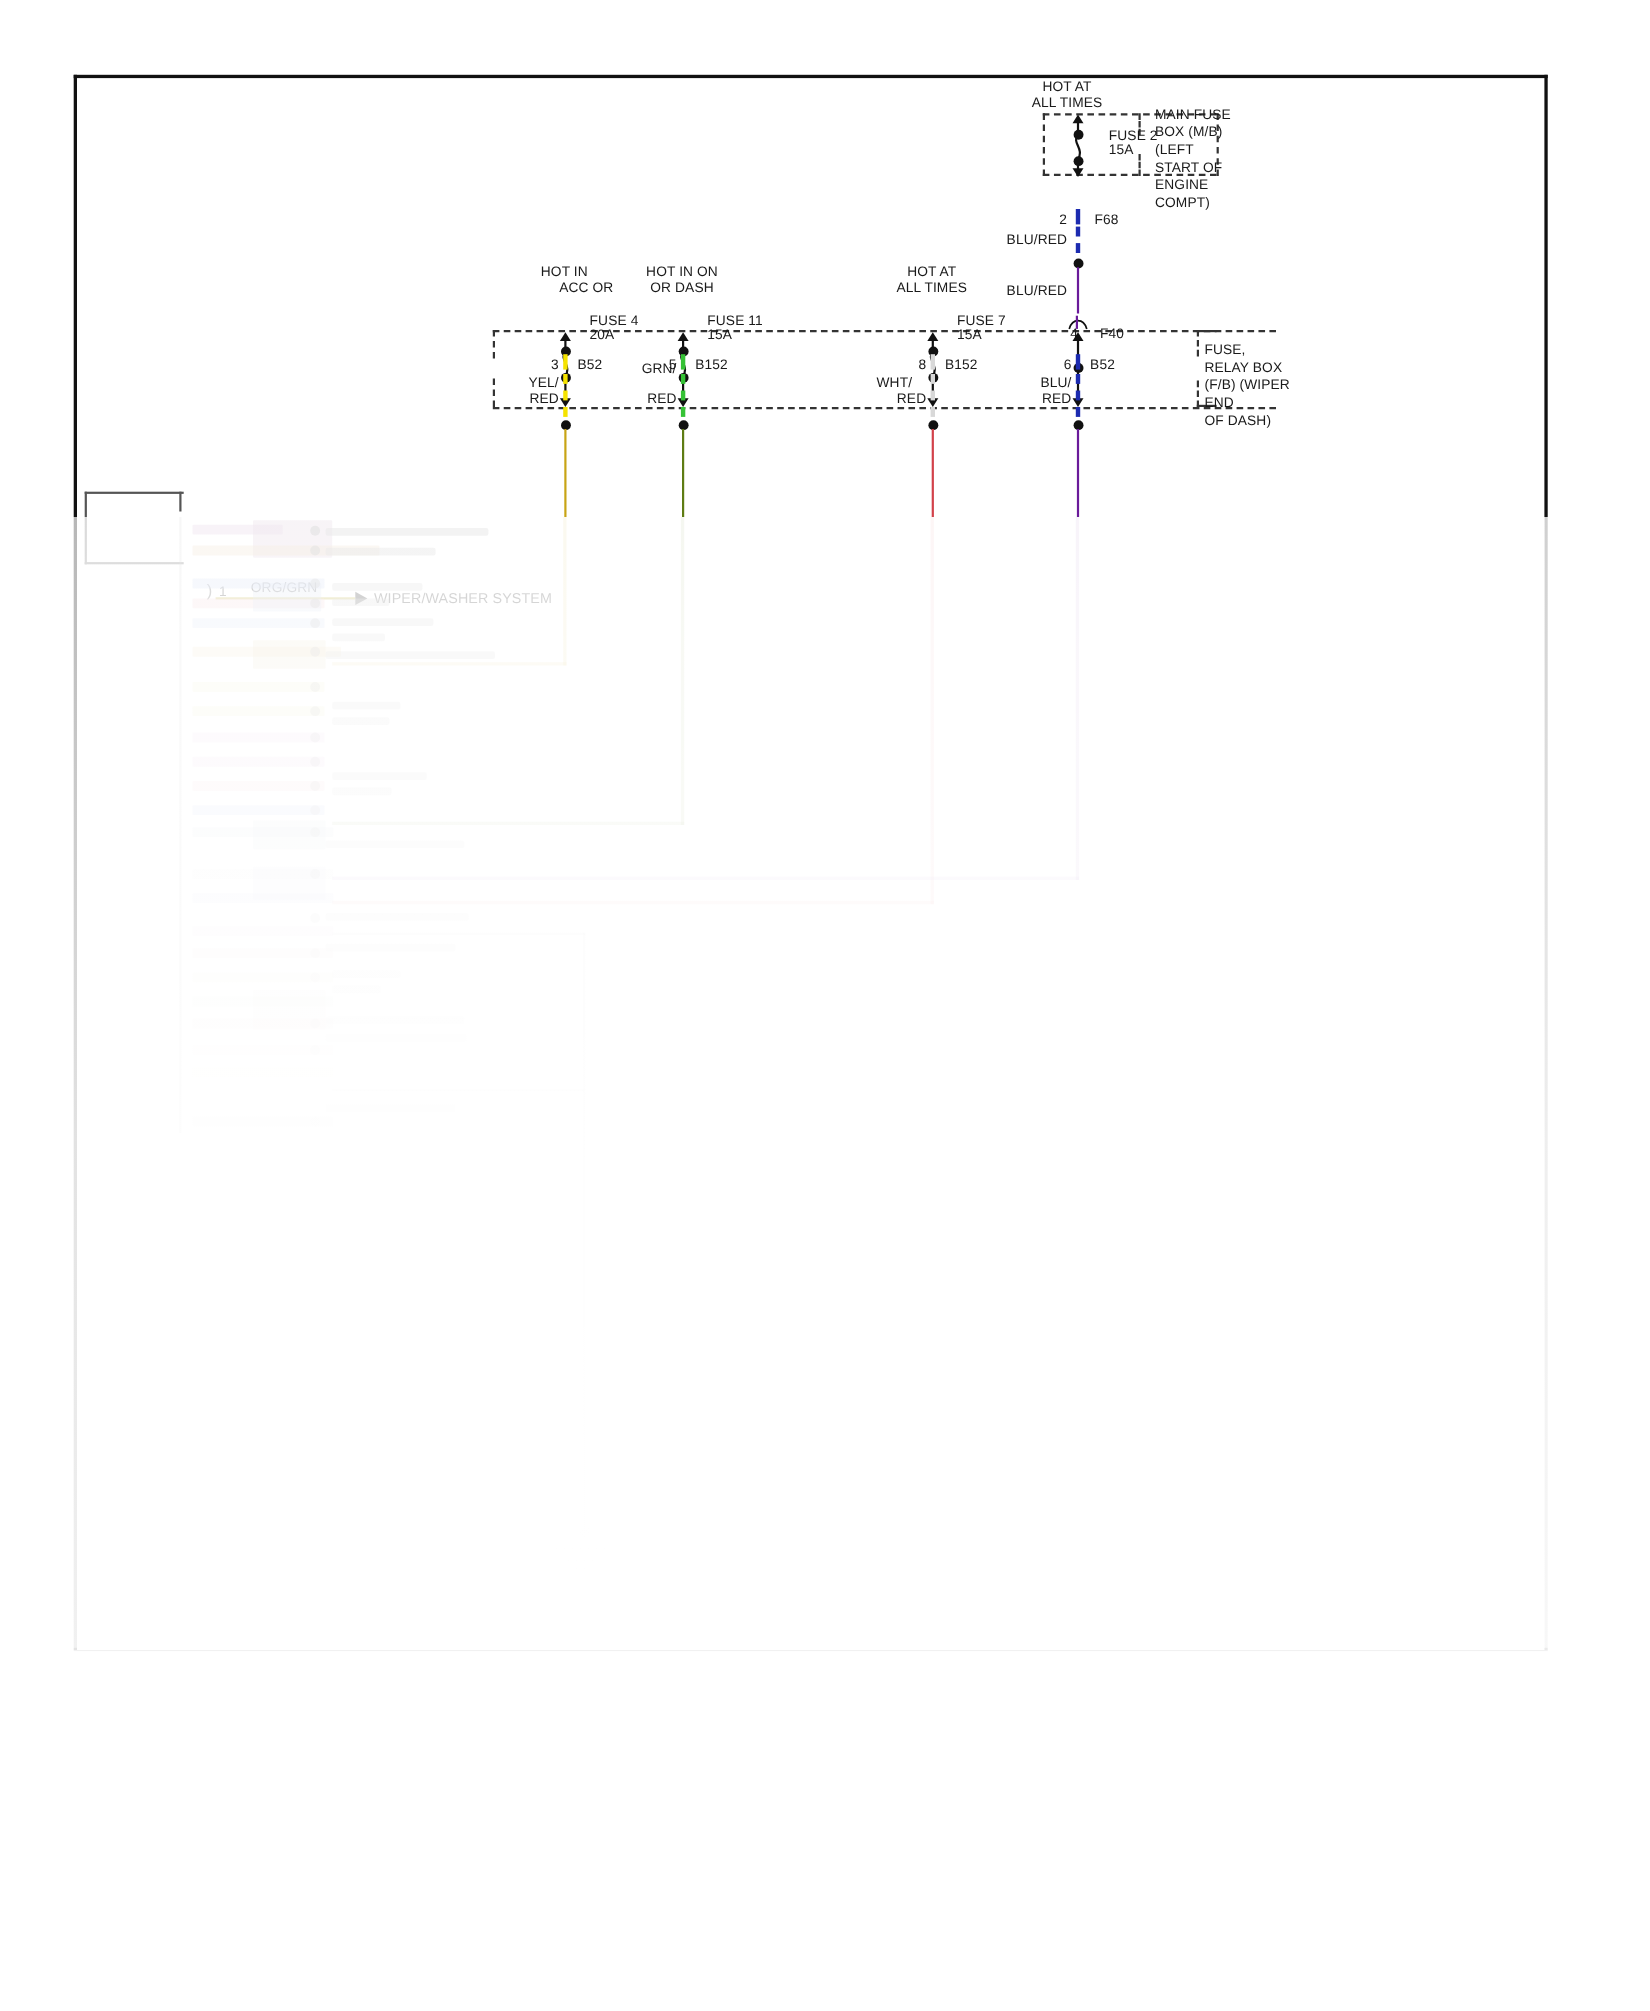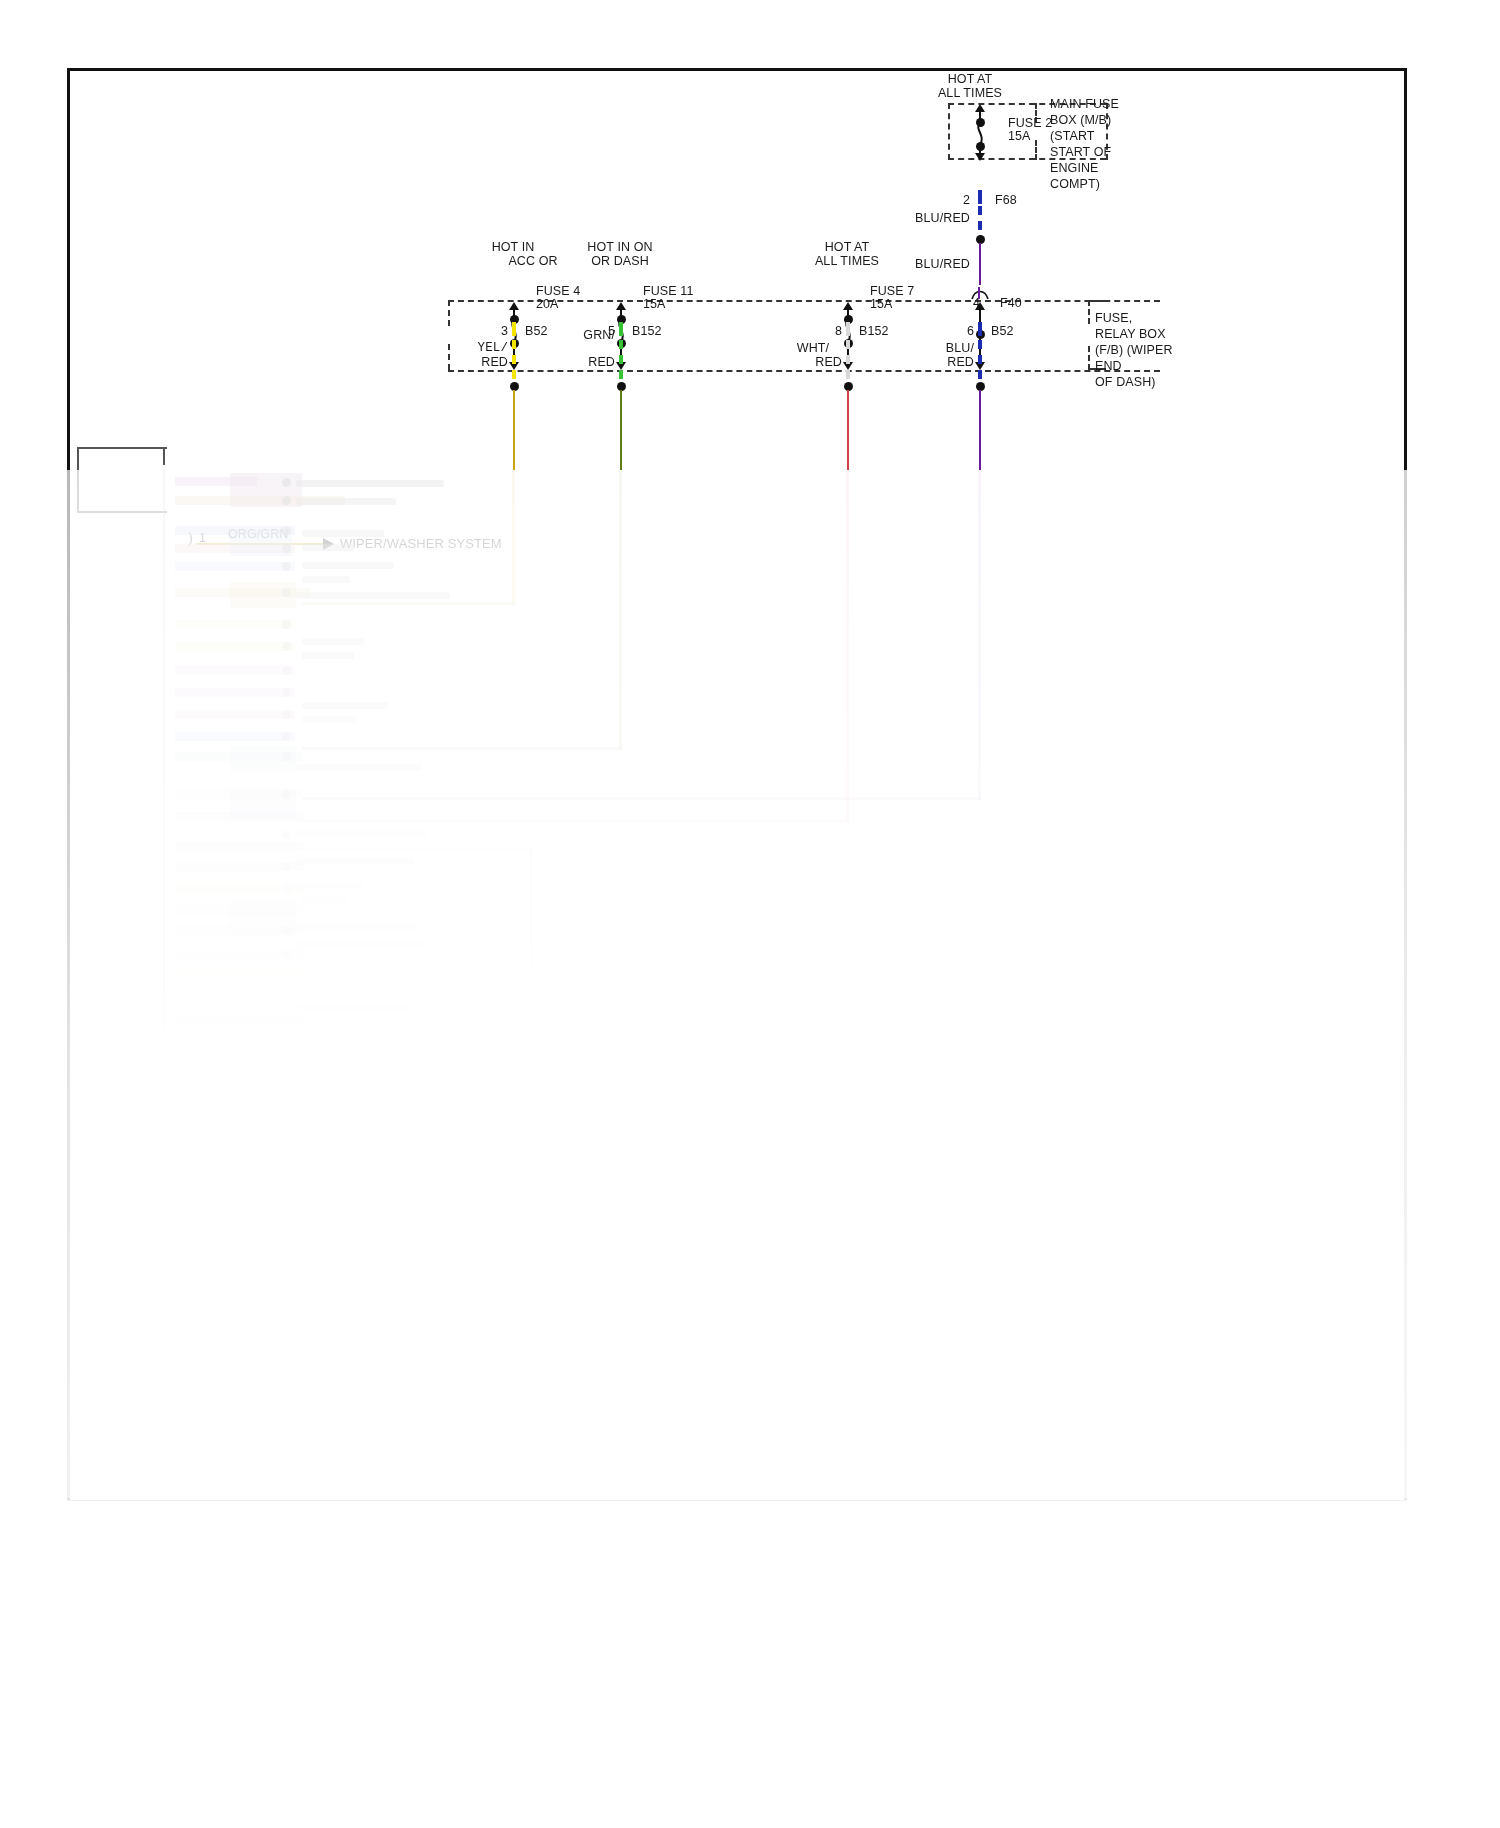--- a/index.html
+++ b/index.html
@@ -104,21 +104,21 @@
   <div class="dot" style="left:975.5px;top:142px;"></div>
   <div class="w" style="left:979px;top:149px;width:2px;height:10px;background:#111;"></div>
   <div class="arr-dn" style="left:975px;top:153px;"></div>
 
   <div class="t" style="left:1008px;top:116px;">FUSE 2</div>
   <div class="t" style="left:1008px;top:129px;">15A</div>
 
   <div class="dash-v" style="left:1106px;top:103px;height:57px;"></div>
   <div class="t" style="left:1050px;top:97px;">MAIN FUSE</div>
   <div class="t" style="left:1050px;top:113px;">BOX (M/B)</div>
-  <div class="t" style="left:1050px;top:129px;">(START</div>
+  <div class="t" style="left:1050px;top:129px;">(LEFT</div>
   <div class="t" style="left:1050px;top:145px;">START OF</div>
   <div class="t" style="left:1050px;top:161px;">ENGINE</div>
   <div class="t" style="left:1050px;top:177px;">COMPT)</div>
 
   <div class="t r" style="left:940px;top:193px;width:30px;">2</div>
   <div class="w" style="left:978px;top:190px;width:4px;height:14px;background:#1c2bb0;"></div>
   <div class="t" style="left:995px;top:193px;">F68</div>
 
   <div class="t r" style="left:900px;top:211px;width:70px;">BLU/RED</div>
   <div class="stub" style="left:978px;top:206px;">
@@ -161,21 +161,21 @@
     <path d="M8 0 C 2 5, 14 11, 8 21" stroke="#111" stroke-width="2" fill="none"></path>
   </svg>
   <div class="dot" style="left:509.5px;top:339px;"></div>
   <div class="w" style="left:513px;top:346px;width:2px;height:18px;background:#111;"></div>
   <div class="arr-dn" style="left:509px;top:362px;"></div>
   <div class="t" style="left:536px;top:284px;">FUSE 4</div>
   <div class="t" style="left:536px;top:297px;">20A</div>
   <div class="t r" style="left:478px;top:324px;width:30px;">3</div>
   <div class="w" style="left:512px;top:322px;width:4px;height:14px;background:#f5e300;"></div>
   <div class="t" style="left:525px;top:324px;">B52</div>
-  <div class="t r" style="left:450px;top:341px;width:58px;font-family:Liberation Mono, monospace;">YEL/</div>
+  <div class="t r" style="left:450px;top:341px;width:58px;">YEL/</div>
   <div class="t r" style="left:450px;top:355px;width:58px;">RED</div>
   <div class="stub" style="left:512px;top:340px;">
     <i style="background:#f5e300;"></i>
       <i style="background:#f5e300;"></i>
       <i style="background:#f5e300;"></i>
   </div>
   <div class="dot" style="left:509.5px;top:382px;"></div>
   <div class="wv" style="left:512.8px;top:390px;height:80px;background:#c8a415;"></div>
 
   <div class="t c" style="left:545px;top:240px;width:150px;">HOT IN ON</div>

